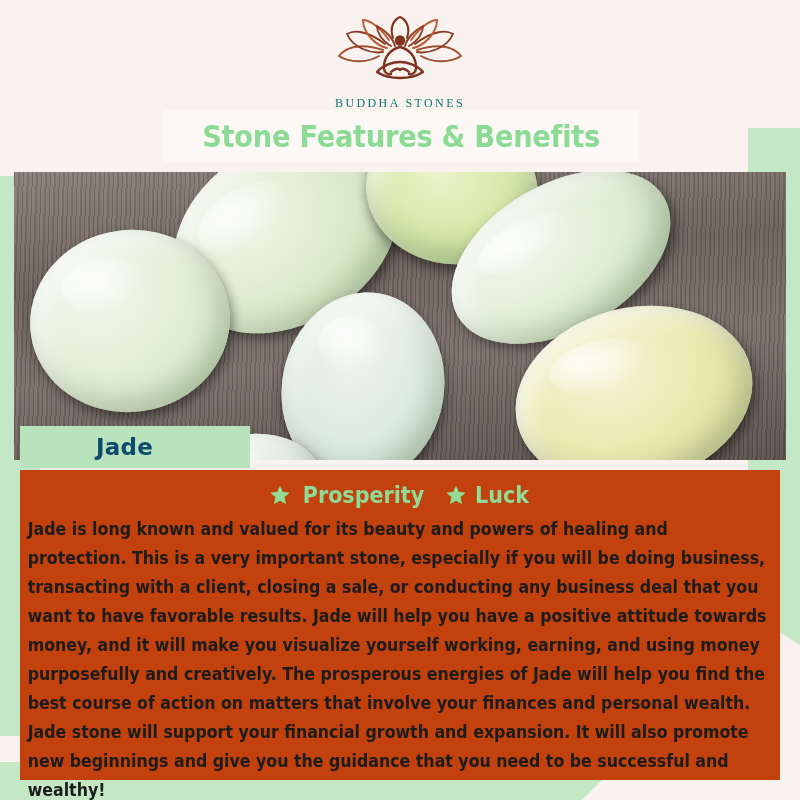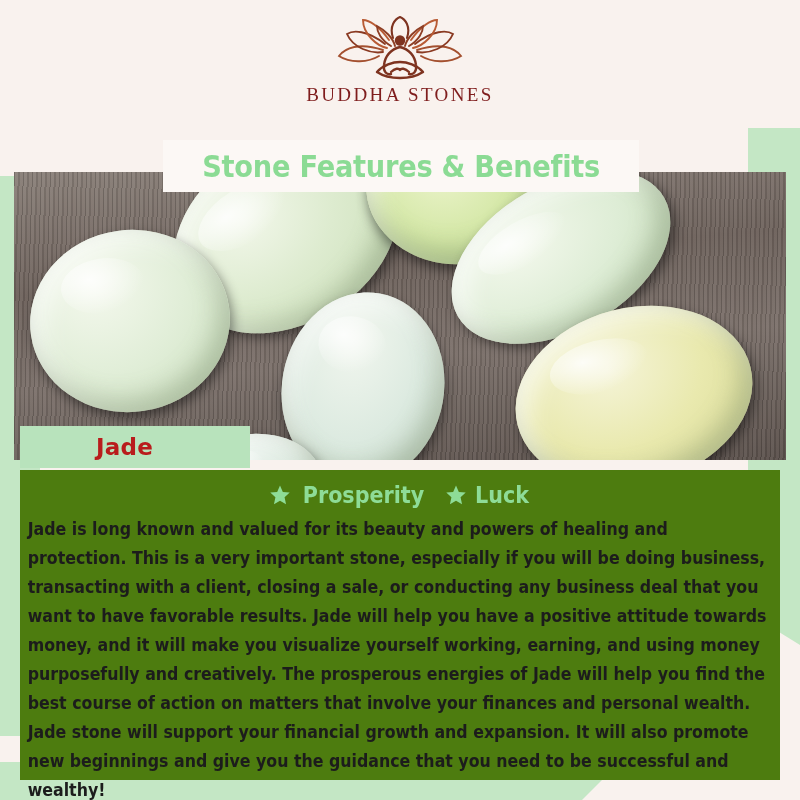--- a/index.html
+++ b/index.html
@@ -33,31 +33,31 @@
   
   #header {
     position:absolute; top:0; left:0; width:800px; height:128px;
     background:#F9F2EE; z-index:3;
     display:flex; flex-direction:column;
     align-items:center; justify-content:flex-start;
     padding-top:16px;
   }
   #logo-mark { width:150px; height:68px; }
   #brand-name {
-    margin-top:0;
+    margin-top:12px;
     font-family:"Liberation Serif", serif;
-    font-size:19px;
+    font-size:12px;
     letter-spacing:2.4px;
-    color:#7f1d1d;
+    color:#0f766e;
     font-weight:400;
   }
 
   
   #title-banner {
-    position:absolute; top:140px; left:163px;
+    position:absolute; top:110px; left:163px;
     width:476px; height:52px;
     background:#FCF8F5;
     display:flex; align-items:center; justify-content:center;
     z-index:4;
   }
   #banner-title {
     font-family:"DejaVu Sans", sans-serif;
     font-weight:bold;
     font-size:31px;
     color:#8BDB94;
@@ -130,32 +130,32 @@
 
   
   #stone-name-tag {
     position:absolute; left:20px; top:426px;
     width:230px; height:42px;
     background:#B8E3BC; z-index:5;
     display:flex; align-items:center;
   }
   #stone-name {
     margin-left:76px;
-    color:#b91c1c;
+    color:#0c4a6e;
     font-family:"DejaVu Sans", sans-serif;
     font-weight:bold;
     font-size:23px;
     letter-spacing:0.2px;
   }
 
   
   #content-panel {
     position:absolute; left:20px; top:470px;
     width:760px; height:310px;
-    background:#4d7c0f; z-index:4;
+    background:#c2410c; z-index:4;
     padding:8px 4px 7px 4px;
   }
 
   #benefits-row {
     display:flex; justify-content:center; align-items:center;
     gap:14px; height:34px;
   }
   .benefit { display:flex; align-items:center; gap:5px; }
   .star-icon { display:block; width:22px; height:22px; }
   .benefit-label {

